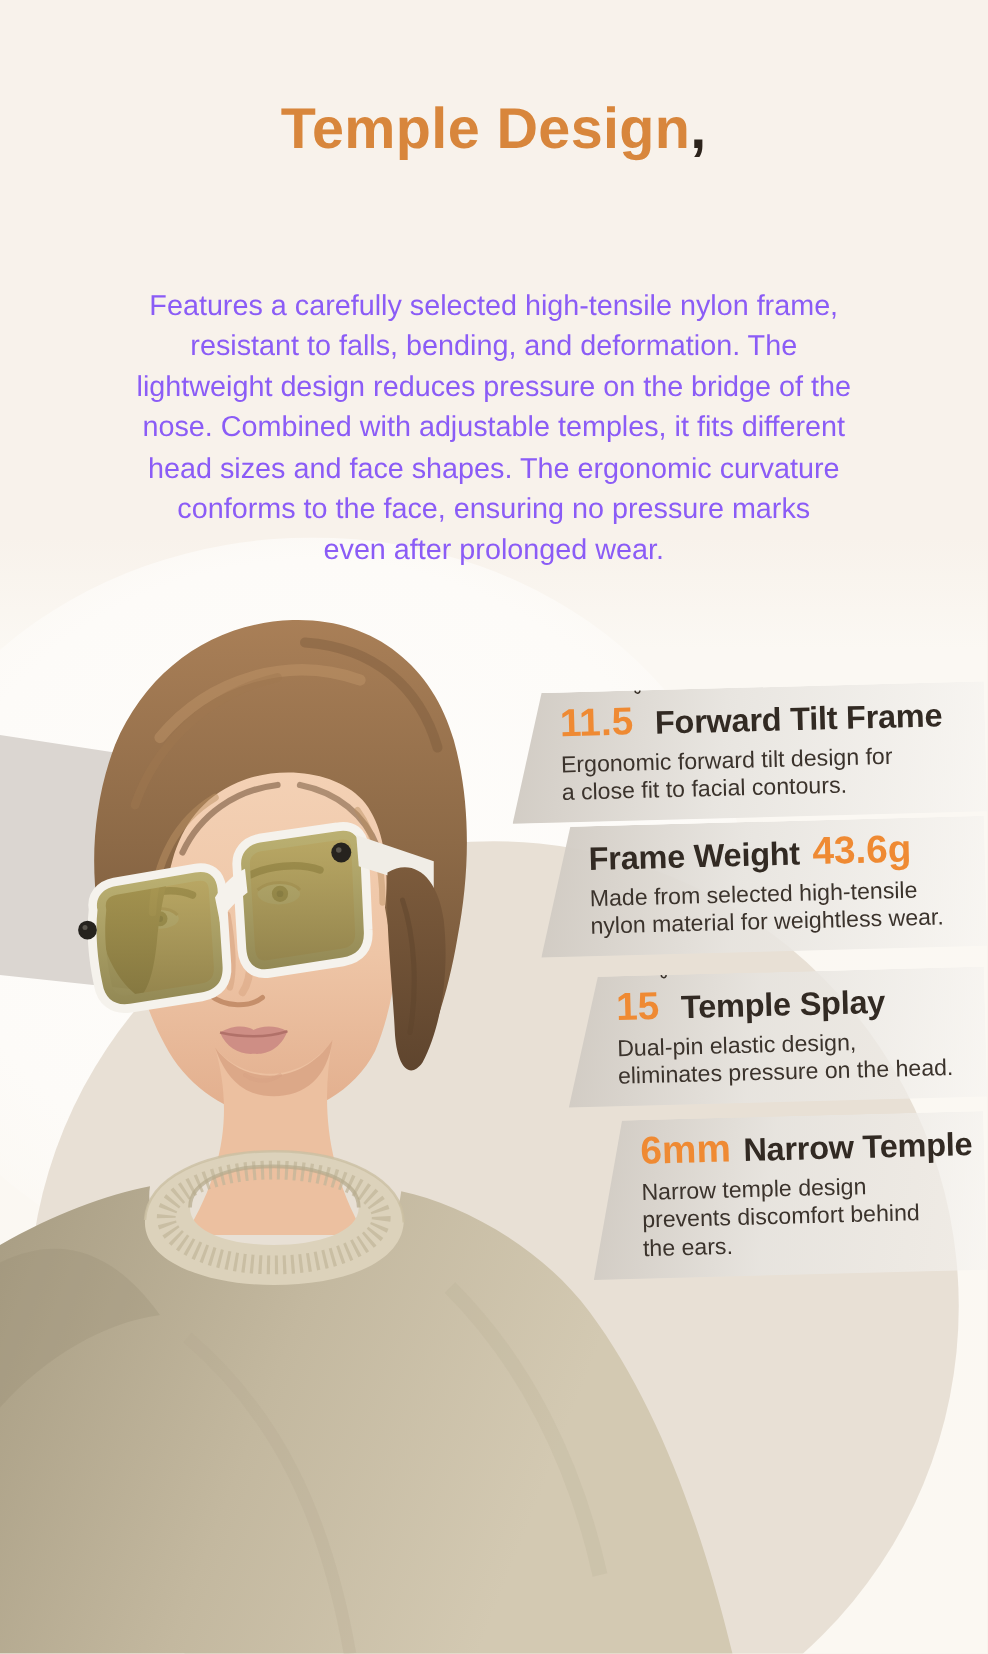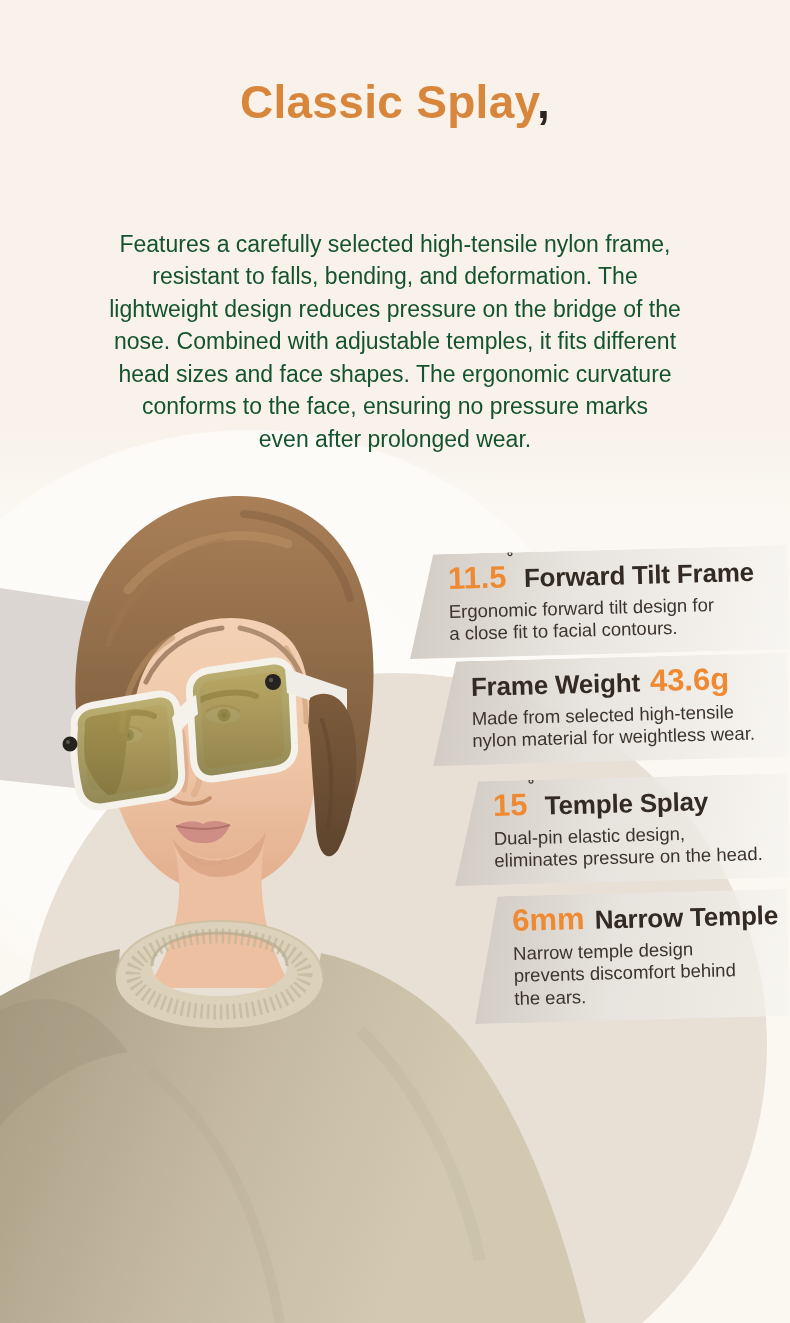--- a/index.html
+++ b/index.html
@@ -11,21 +11,21 @@
   
   .title{
     position:absolute;top:74px;left:0;width:790px;z-index:3;
     text-align:center;font-size:46px;font-weight:700;line-height:1.26;
     color:#2d241c;letter-spacing:.3px;
   }
   .title .accent{color:#d8863c;}
   .intro{
     position:absolute;top:228px;left:50%;transform:translateX(-50%);z-index:3;
     width:748px;text-align:center;white-space:pre-line;
-    font-size:23px;line-height:1.41;color:#14532d;
+    font-size:23px;line-height:1.41;color:#8b5cf6;
   }
   
   .stage{
     position:absolute;left:0;top:430px;width:790px;height:893px;z-index:1;
     background:linear-gradient(180deg,#f8f2eb 0%,#fbf8f3 10%,#fbf8f2 100%);
   }
   .stage svg{display:block;}
   
   .feature{
     position:absolute;right:0;z-index:4;
@@ -41,21 +41,21 @@
   .fhead{display:flex;align-items:baseline;gap:10px;white-space:nowrap;}
   .fval{font-size:31px;font-weight:700;color:#ef8a33;line-height:1.05;}
   .fdeg{font-size:16px;font-weight:700;color:#39312a;vertical-align:top;position:relative;top:-12px;margin-left:1px;}
   .flabel{font-size:26px;font-weight:700;color:#322a23;line-height:1.1;letter-spacing:-.2px;}
   .fdesc{margin-top:5px;font-size:18.5px;line-height:1.24;color:#3b332c;white-space:pre-line;}
 </style>
 </head>
 <body>
 
 <div class="title">
-  <div class="t-line"><span class="accent">Classic Splay</span><span>,</span></div>
+  <div class="t-line"><span class="accent">Temple Design</span><span>,</span></div>
 </div>
 
 <div class="intro">Features a carefully selected high-tensile nylon frame,
 resistant to falls, bending, and deformation. The
 lightweight design reduces pressure on the bridge of the
 nose. Combined with adjustable temples, it fits different
 head sizes and face shapes. The ergonomic curvature
 conforms to the face, ensuring no pressure marks
 even after prolonged wear.</div>
 

